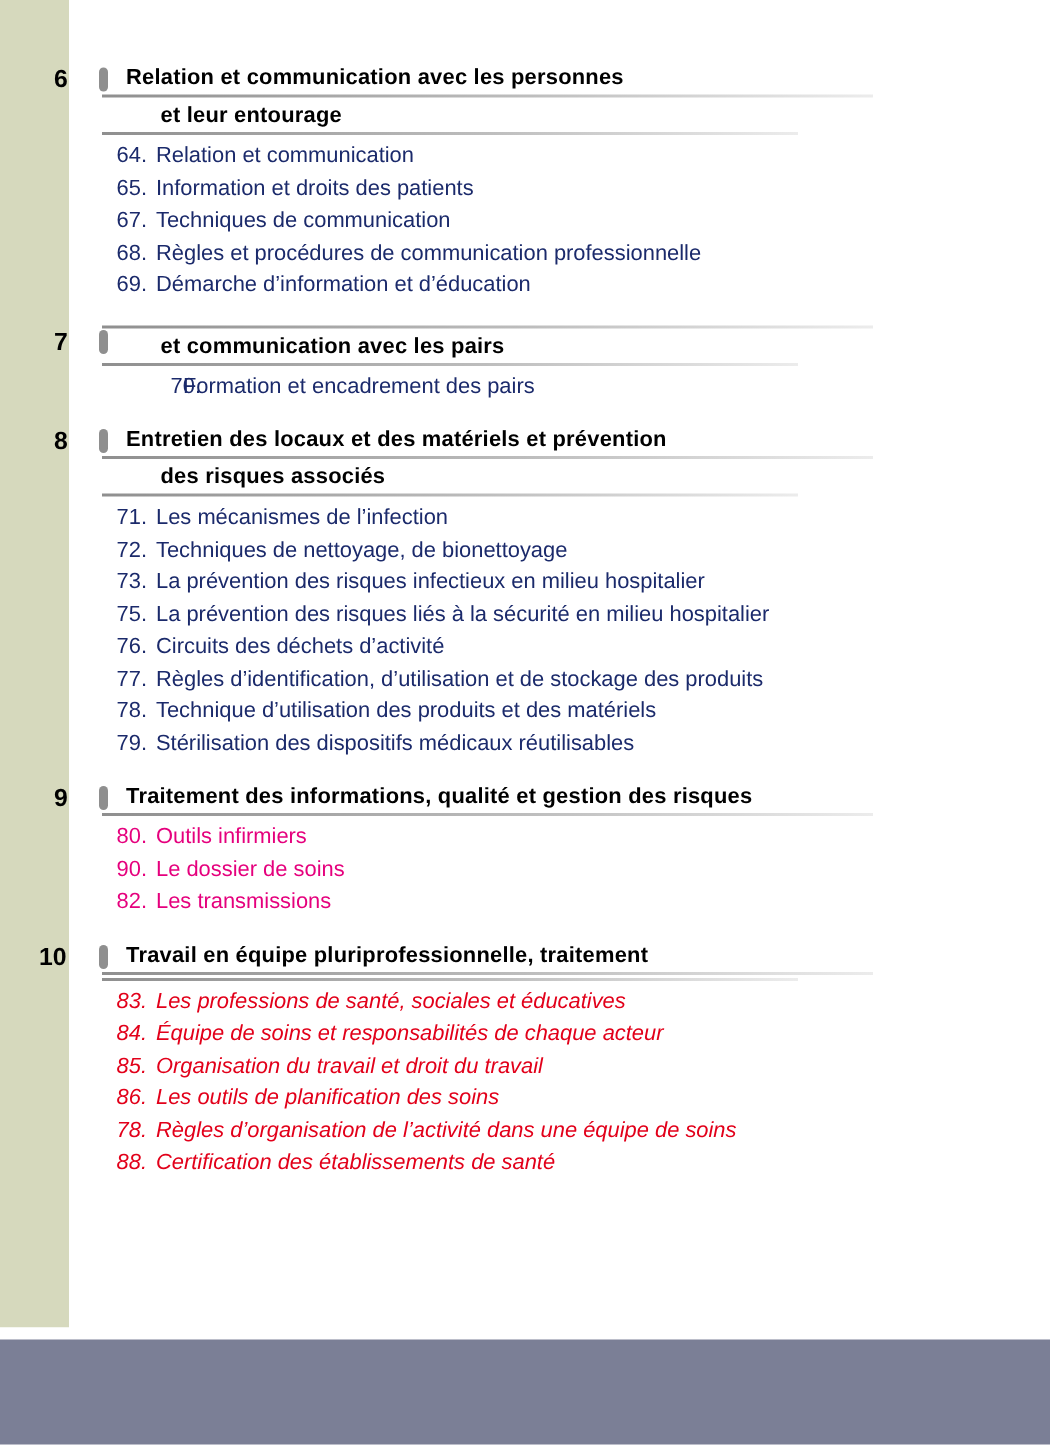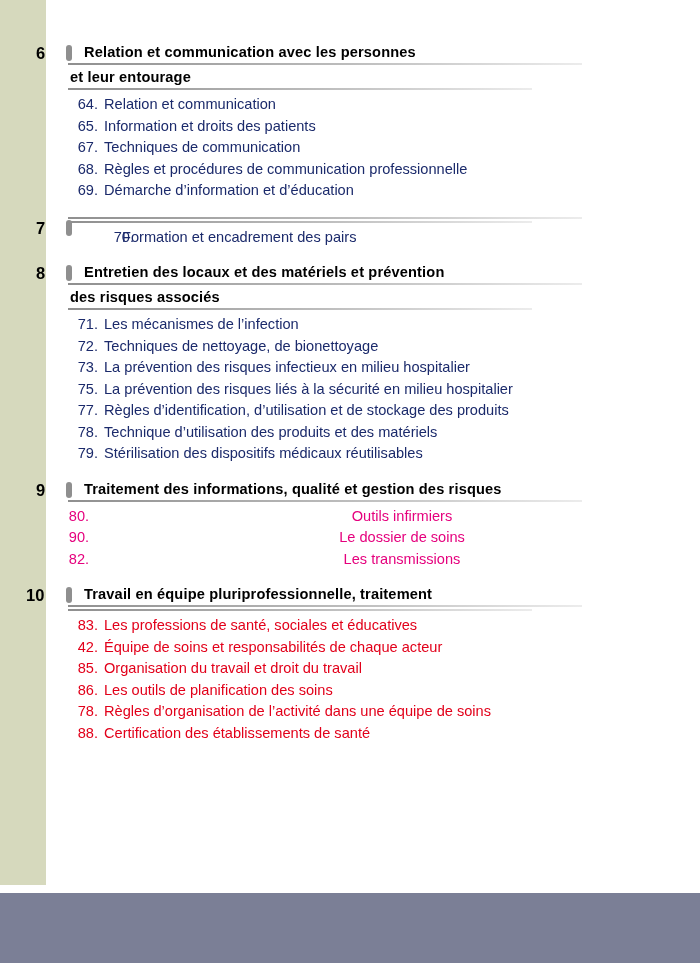--- a/index.html
+++ b/index.html
@@ -94,22 +94,22 @@
     white-space: nowrap;
   }
   .item .num {
     position: absolute;
     left: 60px;
     width: 38px;
     text-align: right;
   }
   .theme-blue .item, .theme-blue .item .num { color: #1b2a6b; }
   .theme-orange .item, .theme-orange .item .num { color: #1b2a6b; margin-left: 18px; }
-  .theme-magenta .item, .theme-magenta .item .num { color: #e5007d; text-align: center; }
-  .theme-red .item, .theme-red .item .num { color: #e2001a; }
+  .theme-magenta .item, .theme-magenta .item .num { color: #e5007d; }
+  .theme-red .item, .theme-red .item .num { color: #e2001a; font-style: italic; }
 
   .theme-blue .rule { background: linear-gradient(to right,#8f8f8f 0%, #bdbdbd 55%, #ececec 100%); }
   .theme-orange .rule { background: linear-gradient(to right,#8f8f8f 0%, #bdbdbd 55%, #ececec 100%); }
   .theme-magenta .rule { background: linear-gradient(to right,#8f8f8f 0%, #bdbdbd 55%, #ececec 100%); }
   .theme-red .rule { background: linear-gradient(to right,#8f8f8f 0%, #bdbdbd 55%, #ececec 100%); }
 
   .sec-wrap { position: relative; }
   .hl { display:block; position: relative; }
   .numbox {
     position: absolute;
@@ -131,21 +131,21 @@
   }
   .headtext {
     display: block;
     margin-left: 0;
     font-weight: bold;
     font-size: 14.6px;
     line-height: 20px;
     letter-spacing: 0.15px;
   }
   .hdr-indent-1 { padding-left: 84px; }
-  .hdr-indent-2 { padding-left: 70px; }
+  .hdr-indent-2 { padding-left: 107px; }
   .spacer-top { height: 42px; }
   .gap { height: 14px; }
 </style>
 </head>
 <body>
 
 <div class="page">
   <div class="left-band"></div>
   <div class="left-band-inner"></div>
 
@@ -172,20 +172,23 @@
             <li class="item"><span class="num">68.</span><span class="lbl">Règles et procédures de communication professionnelle</span></li>
             <li class="item"><span class="num">69.</span><span class="lbl">Démarche d’information et d’éducation</span></li>
           </ul>
         </div>
         <div class="gap"></div>
         <div class="section theme-orange">
           <div class="sec-wrap">
             <div class="numbox">7</div>
             <div class="tick"></div>
             <div class="rule" style="margin-left: 68px; margin-right: 118px;"></div>
+            <div class="hl hdr-indent-2">
+              <span class="headtext">et communication avec les pairs</span>
+            </div>
             <div class="rule" style="margin-left: 68px; margin-right: 168px;"></div>
           </div>
           <ul class="items">
             <li class="item"><span class="num">70.</span><span class="lbl">Formation et encadrement des pairs</span></li>
           </ul>
         </div>
         <div class="gap"></div>
         <div class="section theme-blue">
           <div class="sec-wrap">
             <div class="numbox">8</div>
@@ -197,20 +200,21 @@
             <div class="hl hdr-indent-2">
               <span class="headtext">des risques associés</span>
             </div>
             <div class="rule" style="margin-left: 68px; margin-right: 168px;"></div>
           </div>
           <ul class="items">
             <li class="item"><span class="num">71.</span><span class="lbl">Les mécanismes de l’infection</span></li>
             <li class="item"><span class="num">72.</span><span class="lbl">Techniques de nettoyage, de bionettoyage</span></li>
             <li class="item"><span class="num">73.</span><span class="lbl">La prévention des risques infectieux en milieu hospitalier</span></li>
             <li class="item"><span class="num">75.</span><span class="lbl">La prévention des risques liés à la sécurité en milieu hospitalier</span></li>
+            <li class="item"><span class="num">76.</span><span class="lbl">Circuits des déchets d’activité</span></li>
             <li class="item"><span class="num">77.</span><span class="lbl">Règles d’identification, d’utilisation et de stockage des produits</span></li>
             <li class="item"><span class="num">78.</span><span class="lbl">Technique d’utilisation des produits et des matériels</span></li>
             <li class="item"><span class="num">79.</span><span class="lbl">Stérilisation des dispositifs médicaux réutilisables</span></li>
           </ul>
         </div>
         <div class="gap"></div>
         <div class="section theme-magenta">
           <div class="sec-wrap">
             <div class="numbox">9</div>
             <div class="tick"></div>
@@ -231,21 +235,21 @@
             <div class="numbox two">10</div>
             <div class="tick"></div>
             <div class="hl hdr-indent-1">
               <span class="headtext">Travail en équipe pluriprofessionnelle, traitement</span>
             </div>
             <div class="rule" style="margin-left: 68px; margin-right: 118px;"></div>
             <div class="rule" style="margin-left: 68px; margin-right: 168px;"></div>
           </div>
           <ul class="items">
             <li class="item"><span class="num">83.</span><span class="lbl">Les professions de santé, sociales et éducatives</span></li>
-            <li class="item"><span class="num">42.</span><span class="lbl">Équipe de soins et responsabilités de chaque acteur</span></li>
+            <li class="item"><span class="num">84.</span><span class="lbl">Équipe de soins et responsabilités de chaque acteur</span></li>
             <li class="item"><span class="num">85.</span><span class="lbl">Organisation du travail et droit du travail</span></li>
             <li class="item"><span class="num">86.</span><span class="lbl">Les outils de planification des soins</span></li>
             <li class="item"><span class="num">78.</span><span class="lbl">Règles d’organisation de l’activité dans une équipe de soins</span></li>
             <li class="item"><span class="num">88.</span><span class="lbl">Certification des établissements de santé</span></li>
           </ul>
         </div>
         <div class="gap"></div>
       </div>
   </div>
 

